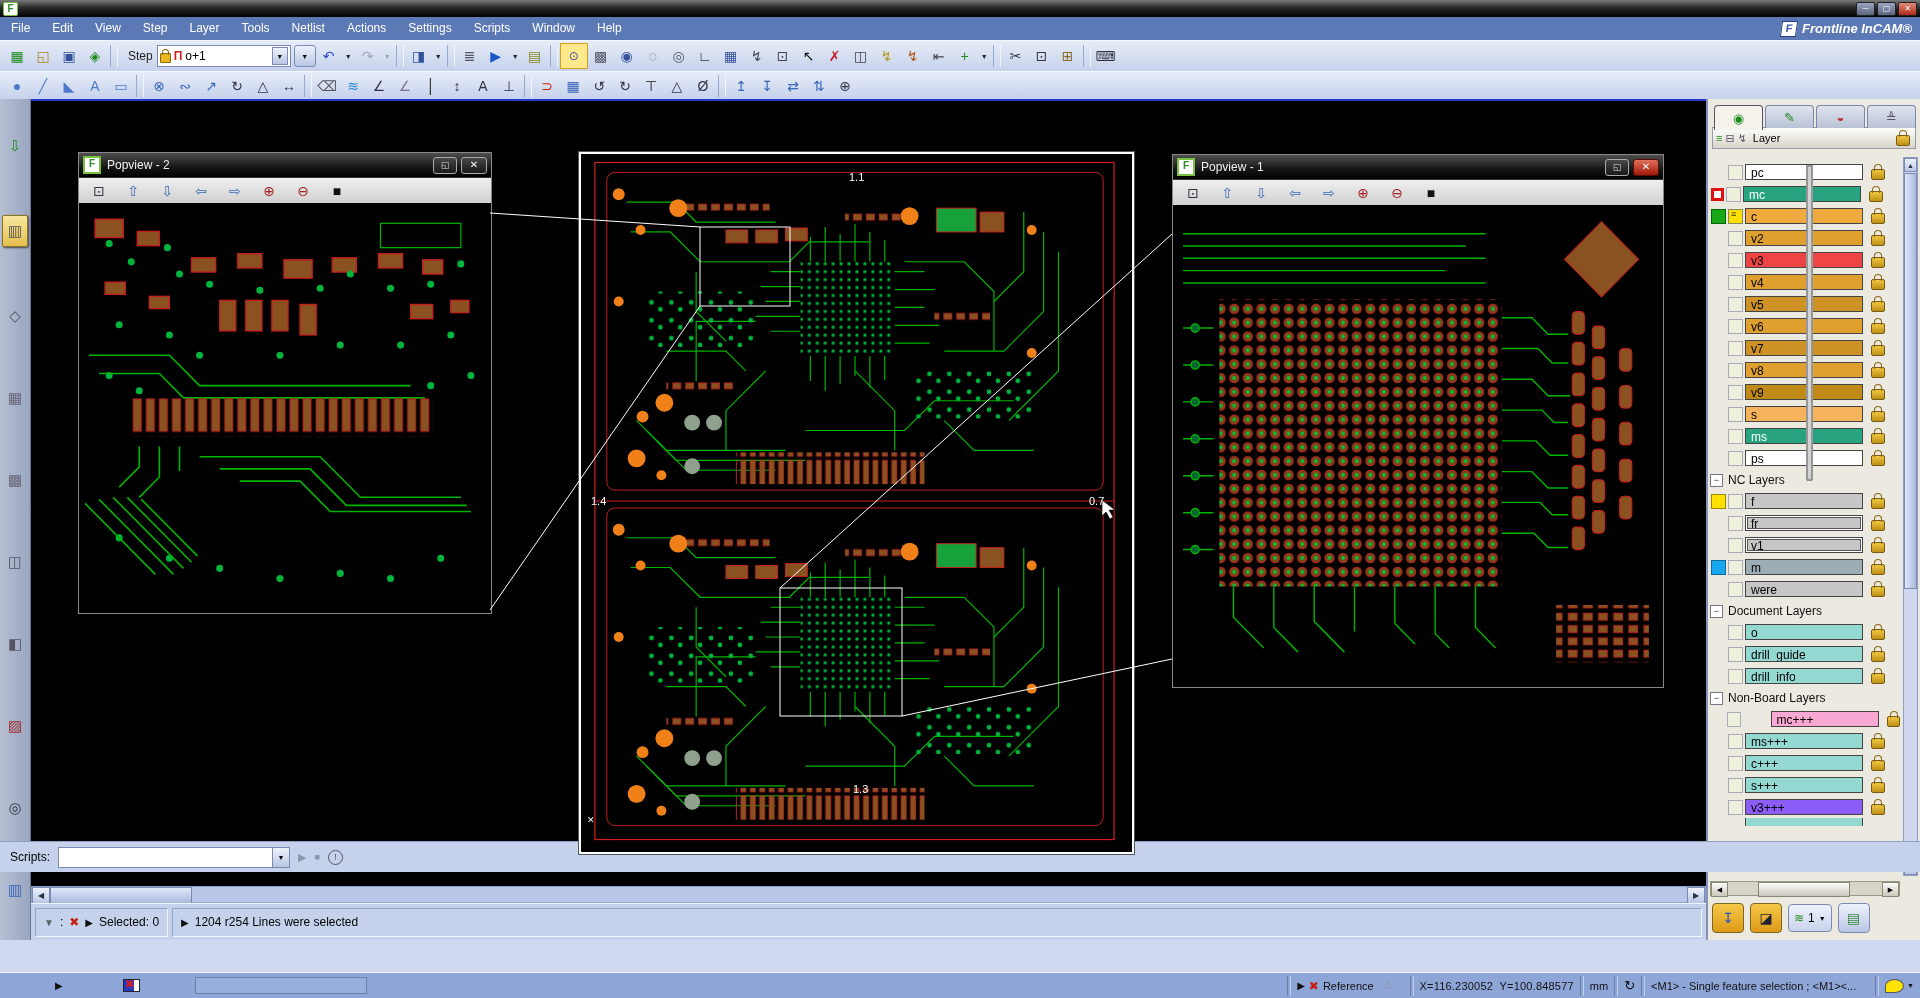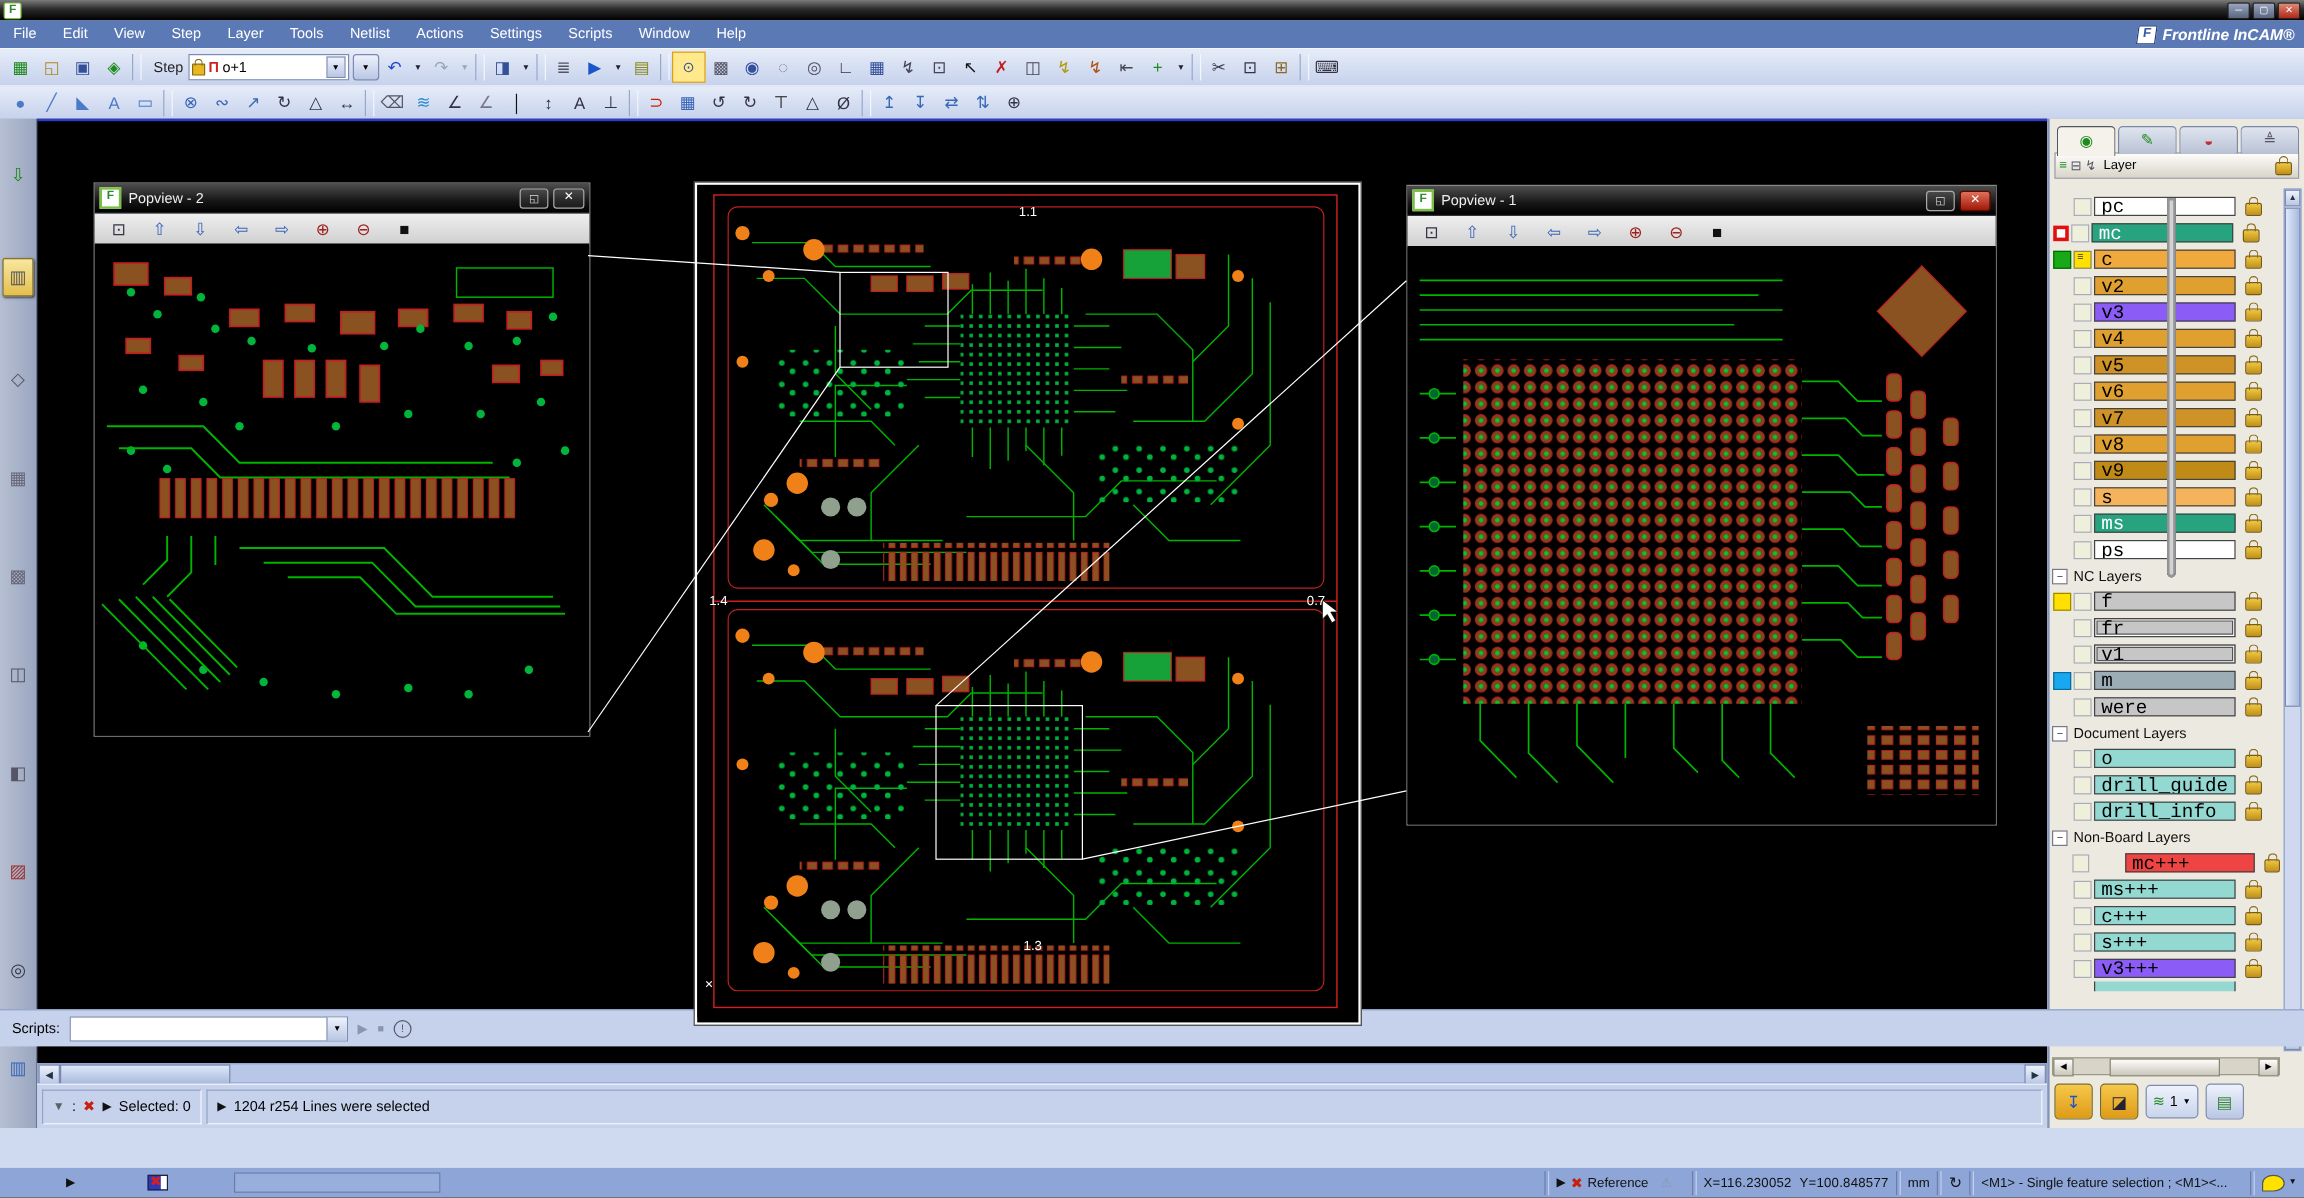--- a/index.html
+++ b/index.html
@@ -107,21 +107,21 @@
   #rp-list{position:absolute;left:2px;right:20px;top:58px;bottom:64px;overflow:hidden;padding-top:4px;}
   .lrow{height:22px;display:flex;align-items:center;}
   .ind{width:15px;height:13px;margin-left:1px;}
   .ind.red{background:#fff;border:3px solid #e01010;width:7px;height:7px;}
   .ind.check{background:#18a818;border:1px solid #060;width:13px;height:13px;color:#000;font-size:11px;line-height:13px;text-align:center;font-weight:bold;}
   .ind.yellow{background:#ffe000;border:1px solid #998800;width:13px;height:13px;}
   .ind.cyan{background:#18a8f0;border:1px solid #0a6a9a;width:13px;height:13px;}
   .cb{width:13px;height:13px;background:#eef0dc;border:1px solid #aab;margin:0 2px;}
   .cb.yicon{background:#ffe000;border-color:#886;position:relative;}
   .cb.yicon:after{content:"≡";position:absolute;left:2px;top:-1px;font-size:9px;color:#333;}
-  .lname{width:118px;height:16px;line-height:16px;border:1px solid #444;padding-left:5px;box-sizing:border-box;font-size:16px;background:#fff;overflow:hidden;font-family:Liberation Mono, monospace;}
+  .lname{width:118px;height:16px;line-height:16px;border:1px solid #444;padding-left:5px;box-sizing:border-box;font-size:12px;background:#fff;overflow:hidden;}
   .lname.sel{box-shadow:inset 0 0 0 1px #fff, inset 0 0 0 2px #555;}
   .lock{width:12px;height:9px;margin-left:8px;background:linear-gradient(#f0c840,#c09018);border:1px solid #7a5a10;border-radius:2px;position:relative;margin-top:4px;}
   .lock:before{content:"";position:absolute;left:2px;top:-6px;width:6px;height:6px;border:1.6px solid #8a6a14;border-bottom:none;border-radius:5px 5px 0 0;}
   .lsec{height:18px;display:flex;align-items:center;gap:5px;font-size:12px;color:#111;margin:2px 0 1px 0;}
   .colbox{width:11px;height:11px;border:1px solid #778;background:#fff;font-size:9px;line-height:10px;text-align:center;color:#334;}
   #stripes{position:absolute;left:96px;top:4px;width:70px;height:316px;pointer-events:none;}
   .stripe{position:absolute;top:0;width:7px;height:100%;border:2px solid;border-radius:0 0 6px 6px;box-sizing:border-box;}
   #rp-vscroll{position:absolute;right:2px;top:58px;bottom:64px;width:15px;background:#cfd8ee;border:1px solid #8ea0c8;box-sizing:border-box;}
   .varrow{position:absolute;left:0;width:13px;height:14px;font-size:7px;text-align:center;line-height:14px;background:linear-gradient(#eef2fc,#b9c6e4);border:1px solid #7a8ab0;color:#234;box-sizing:border-box;}
   .varrow.up{top:0;} .varrow.down{bottom:0;}
@@ -626,21 +626,21 @@
             </div>
               <div class="lrow">
               <span class="ind"></span>
               <span class="cb"></span>
               <span class="lname" style="background: rgb(224, 160, 48);">v2</span>
               <span class="lock"></span>
             </div>
               <div class="lrow">
               <span class="ind"></span>
               <span class="cb"></span>
-              <span class="lname" style="background: #8b5cf6;">v3</span>
+              <span class="lname" style="background: #ef4444;">v3</span>
               <span class="lock"></span>
             </div>
               <div class="lrow">
               <span class="ind"></span>
               <span class="cb"></span>
               <span class="lname" style="background: rgb(224, 160, 48);">v4</span>
               <span class="lock"></span>
             </div>
               <div class="lrow">
               <span class="ind"></span>
@@ -767,21 +767,21 @@
 
         <div class="lsec">
           <span class="colbox">−</span>
           <span>Non-Board Layers</span>
         </div>
         <div>
 
         <div class="lrow">
             <span class="ind"></span>
             <span class="cb"></span>
-            <span class="lname" style="background: #ef4444; margin-left: 28px;">mc+++</span>
+            <span class="lname" style="background: #f9a8d4; margin-left: 28px;">mc+++</span>
             <span class="lock"></span>
           </div>
             <div class="lrow">
             <span class="ind"></span>
             <span class="cb"></span>
             <span class="lname" style="background: rgb(148, 216, 210);">ms+++</span>
             <span class="lock"></span>
           </div>
             <div class="lrow">
             <span class="ind"></span>

